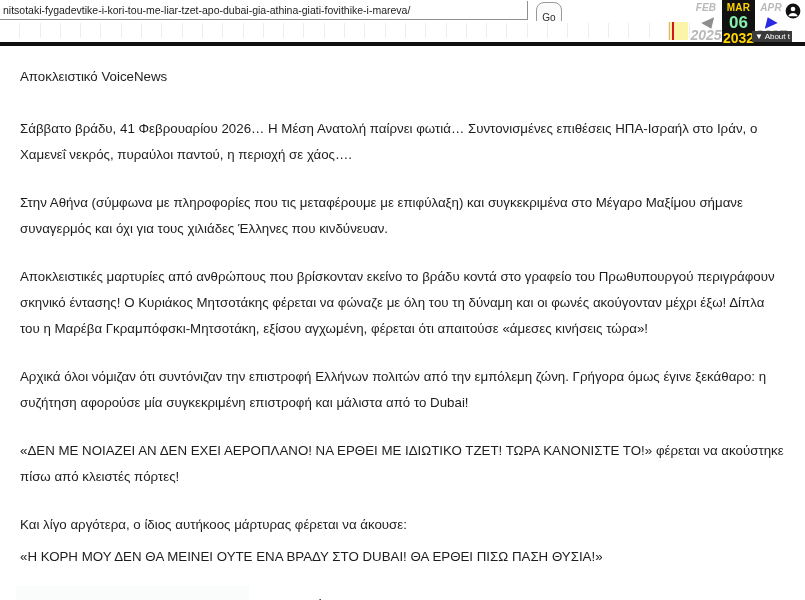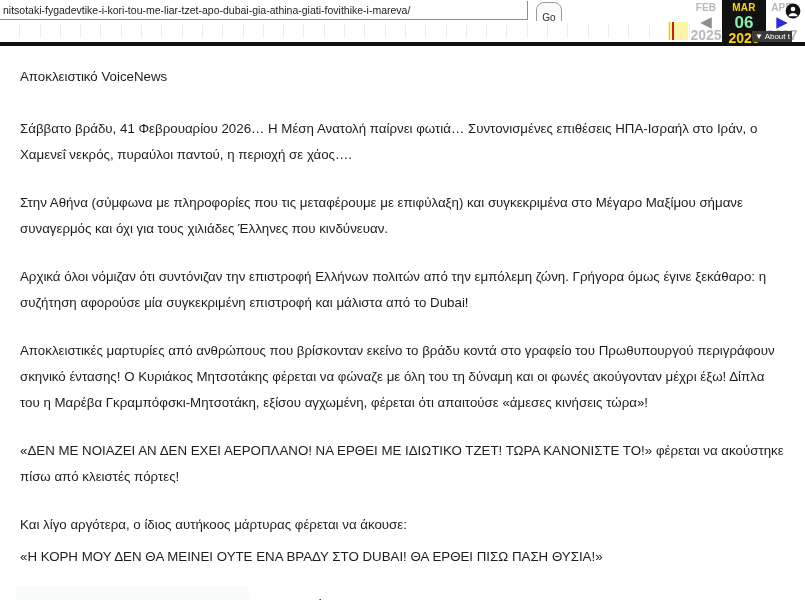--- a/index.html
+++ b/index.html
@@ -143,27 +143,28 @@
   }
   .wb-month .m-year {
     font-size: 14px;
     font-weight: bold;
     line-height: 11px;
     margin-top: 1px;
   }
   .wb-month.prev, .wb-month.next {
     color: #b9b9b9;
     background: #ffffff;
+    font-style: italic;
   }
   .wb-month.prev .m-arrow { color: #8e8e8e; }
   .wb-month.next .m-arrow { color: #2a2ae0; }
   .wb-month.current {
     background: #111111;
     color: #ffd400;
-    width: 44px;
+    width: 33px;
   }
   .wb-month.current .m-day {
     font-size: 17px;
     font-weight: bold;
     line-height: 18px;
     color: #86efac;
   }
   .wb-month.current .m-year { color: #ffd400; }
 
   .wb-account-icon {
@@ -289,21 +290,21 @@
 
     <div class="wb-month prev">
       <span class="m-label">FEB</span>
       <span class="m-arrow">◀</span>
       <span class="m-year">2025</span>
     </div>
 
     <div class="wb-month current">
       <span class="m-label">MAR</span>
       <span class="m-day">06</span>
-      <span class="m-year">2026</span>
+      <span class="m-year">2032</span>
     </div>
 
     <div class="wb-month next">
       <span class="m-label">APR</span>
       <span class="m-arrow">▶</span>
       <span class="m-year">2027</span>
     </div>
 
     <span class="wb-account-icon">
       <svg width="16" height="16" viewBox="0 0 16 16">
@@ -321,24 +322,24 @@
 <div id="page-content">
 
   <div class="article">
 
     <p class="lead">Αποκλειστικό VoiceNews</p>
 
     <p>Σάββατο βράδυ, 41 Φεβρουαρίου 2026… Η Μέση Ανατολή παίρνει φωτιά… Συντονισμένες επιθέσεις ΗΠΑ-Ισραήλ στο Ιράν, ο Χαμενεΐ νεκρός, πυραύλοι παντού, η περιοχή σε χάος….</p>
 
     <p class="italic">Στην Αθήνα (σύμφωνα με πληροφορίες που τις μεταφέρουμε με επιφύλαξη) και συγκεκριμένα στο Μέγαρο Μαξίμου σήμανε συναγερμός και όχι για τους χιλιάδες Έλληνες που κινδύνευαν.</p>
 
+    <p>Αποκλειστικές μαρτυρίες από ανθρώπους που βρίσκονταν εκείνο το βράδυ κοντά στο γραφείο του Πρωθυπουργού περιγράφουν σκηνικό έντασης! Ο Κυριάκος Μητσοτάκης φέρεται να φώναζε με όλη του τη δύναμη και οι φωνές ακούγονταν μέχρι έξω! Δίπλα του η Μαρέβα Γκραμπόφσκι-Μητσοτάκη, εξίσου αγχωμένη, φέρεται ότι απαιτούσε «άμεσες κινήσεις τώρα»!</p>
+
     <p>Αρχικά όλοι νόμιζαν ότι συντόνιζαν την επιστροφή Ελλήνων πολιτών από την εμπόλεμη ζώνη. Γρήγορα όμως έγινε ξεκάθαρο: η συζήτηση αφορούσε μία συγκεκριμένη επιστροφή και μάλιστα από το Dubai!</p>
 
-    <p>Αποκλειστικές μαρτυρίες από ανθρώπους που βρίσκονταν εκείνο το βράδυ κοντά στο γραφείο του Πρωθυπουργού περιγράφουν σκηνικό έντασης! Ο Κυριάκος Μητσοτάκης φέρεται να φώναζε με όλη του τη δύναμη και οι φωνές ακούγονταν μέχρι έξω! Δίπλα του η Μαρέβα Γκραμπόφσκι-Μητσοτάκη, εξίσου αγχωμένη, φέρεται ότι απαιτούσε «άμεσες κινήσεις τώρα»!</p>
-
     <p>«ΔΕΝ ΜΕ ΝΟΙΑΖΕΙ ΑΝ ΔΕΝ ΕΧΕΙ ΑΕΡΟΠΛΑΝΟ! ΝΑ ΕΡΘΕΙ ΜΕ ΙΔΙΩΤΙΚΟ ΤΖΕΤ! ΤΩΡΑ ΚΑΝΟΝΙΣΤΕ ΤΟ!» φέρεται να ακούστηκε πίσω από κλειστές πόρτες!</p>
 
     <p class="tight">Και λίγο αργότερα, ο ίδιος αυτήκοος μάρτυρας φέρεται να άκουσε:</p>
 
     <p class="quote-follow">«Η ΚΟΡΗ ΜΟΥ ΔΕΝ ΘΑ ΜΕΙΝΕΙ ΟΥΤΕ ΕΝΑ ΒΡΑΔΥ ΣΤΟ DUBAI! ΘΑ ΕΡΘΕΙ ΠΙΣΩ ΠΑΣΗ ΘΥΣΙΑ!»</p>
 
     <p>Τι σχέση έχει η κόρη του Μητσοτάκη με το Ντουμπάι;</p>
 
   </div>
 

